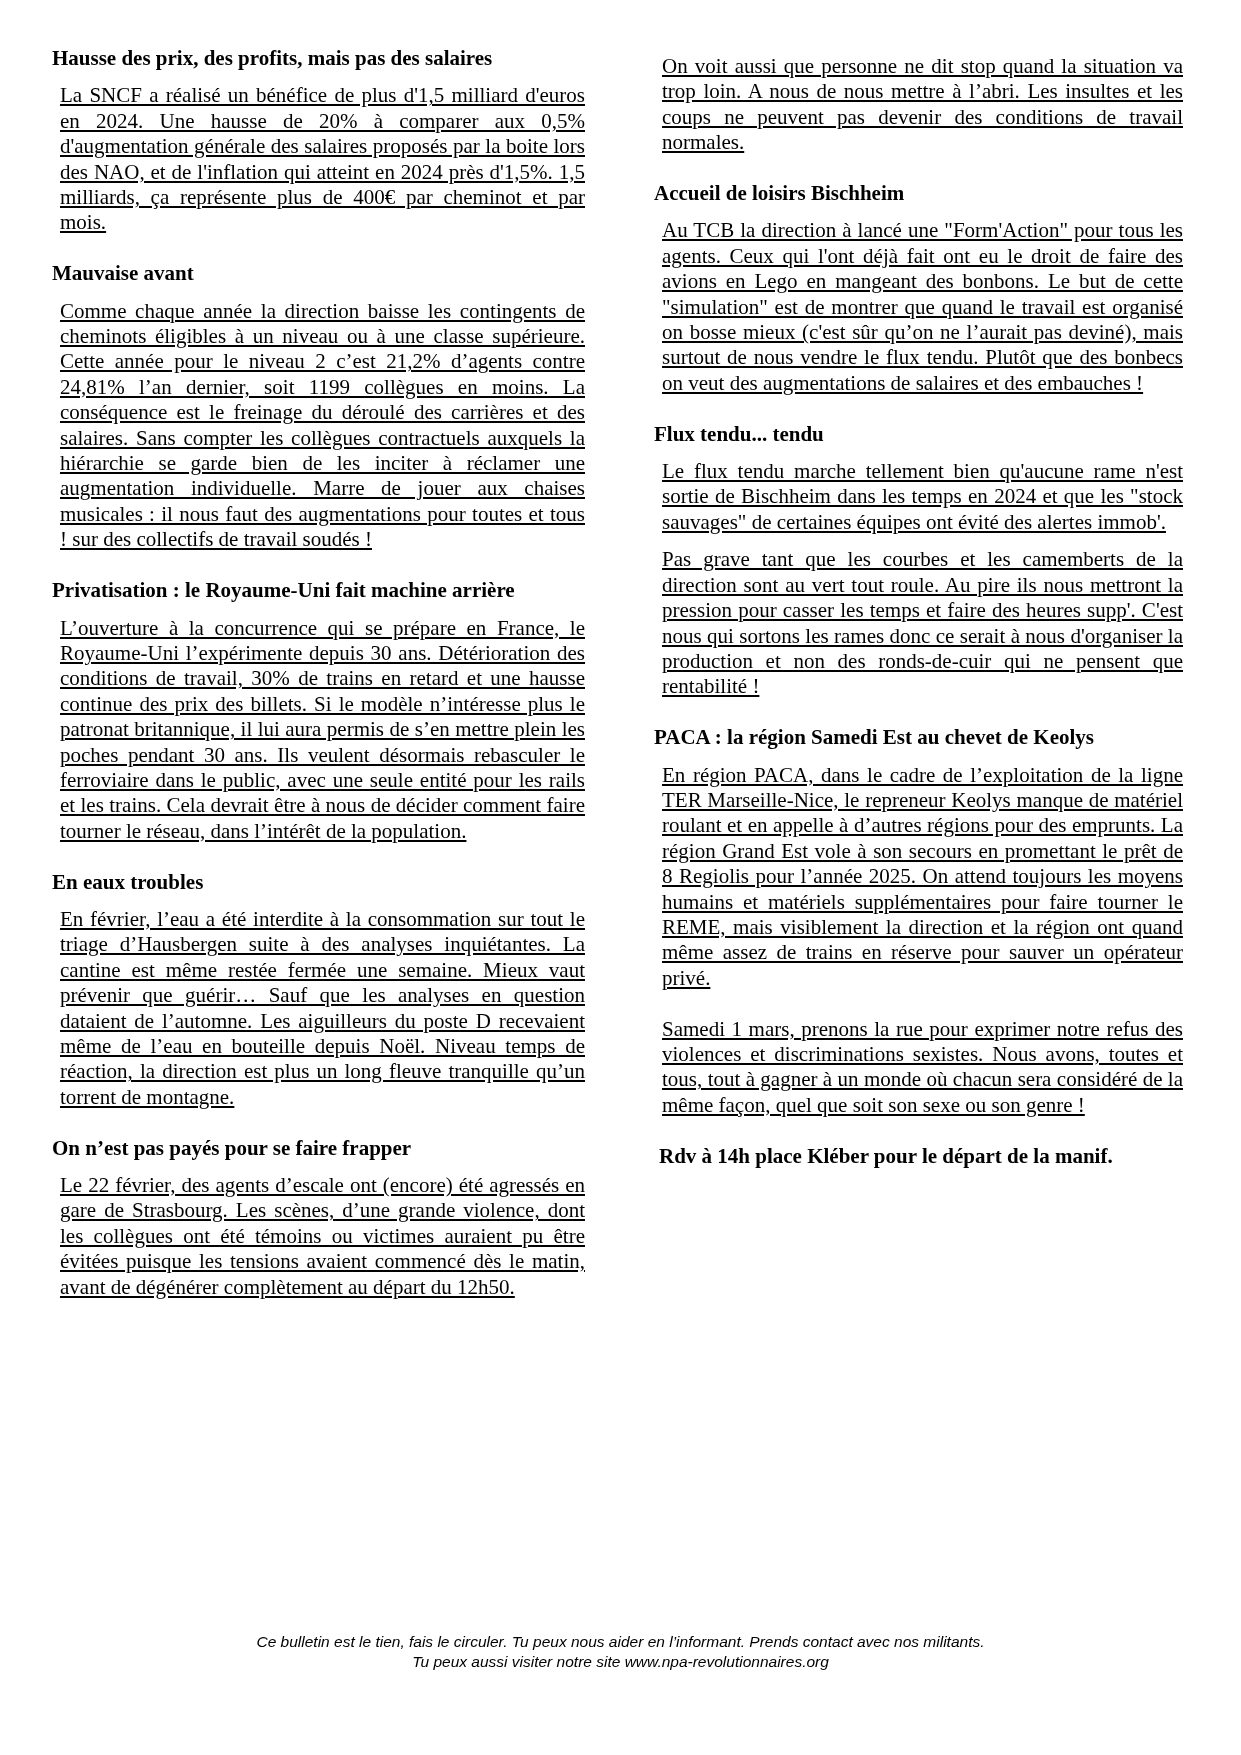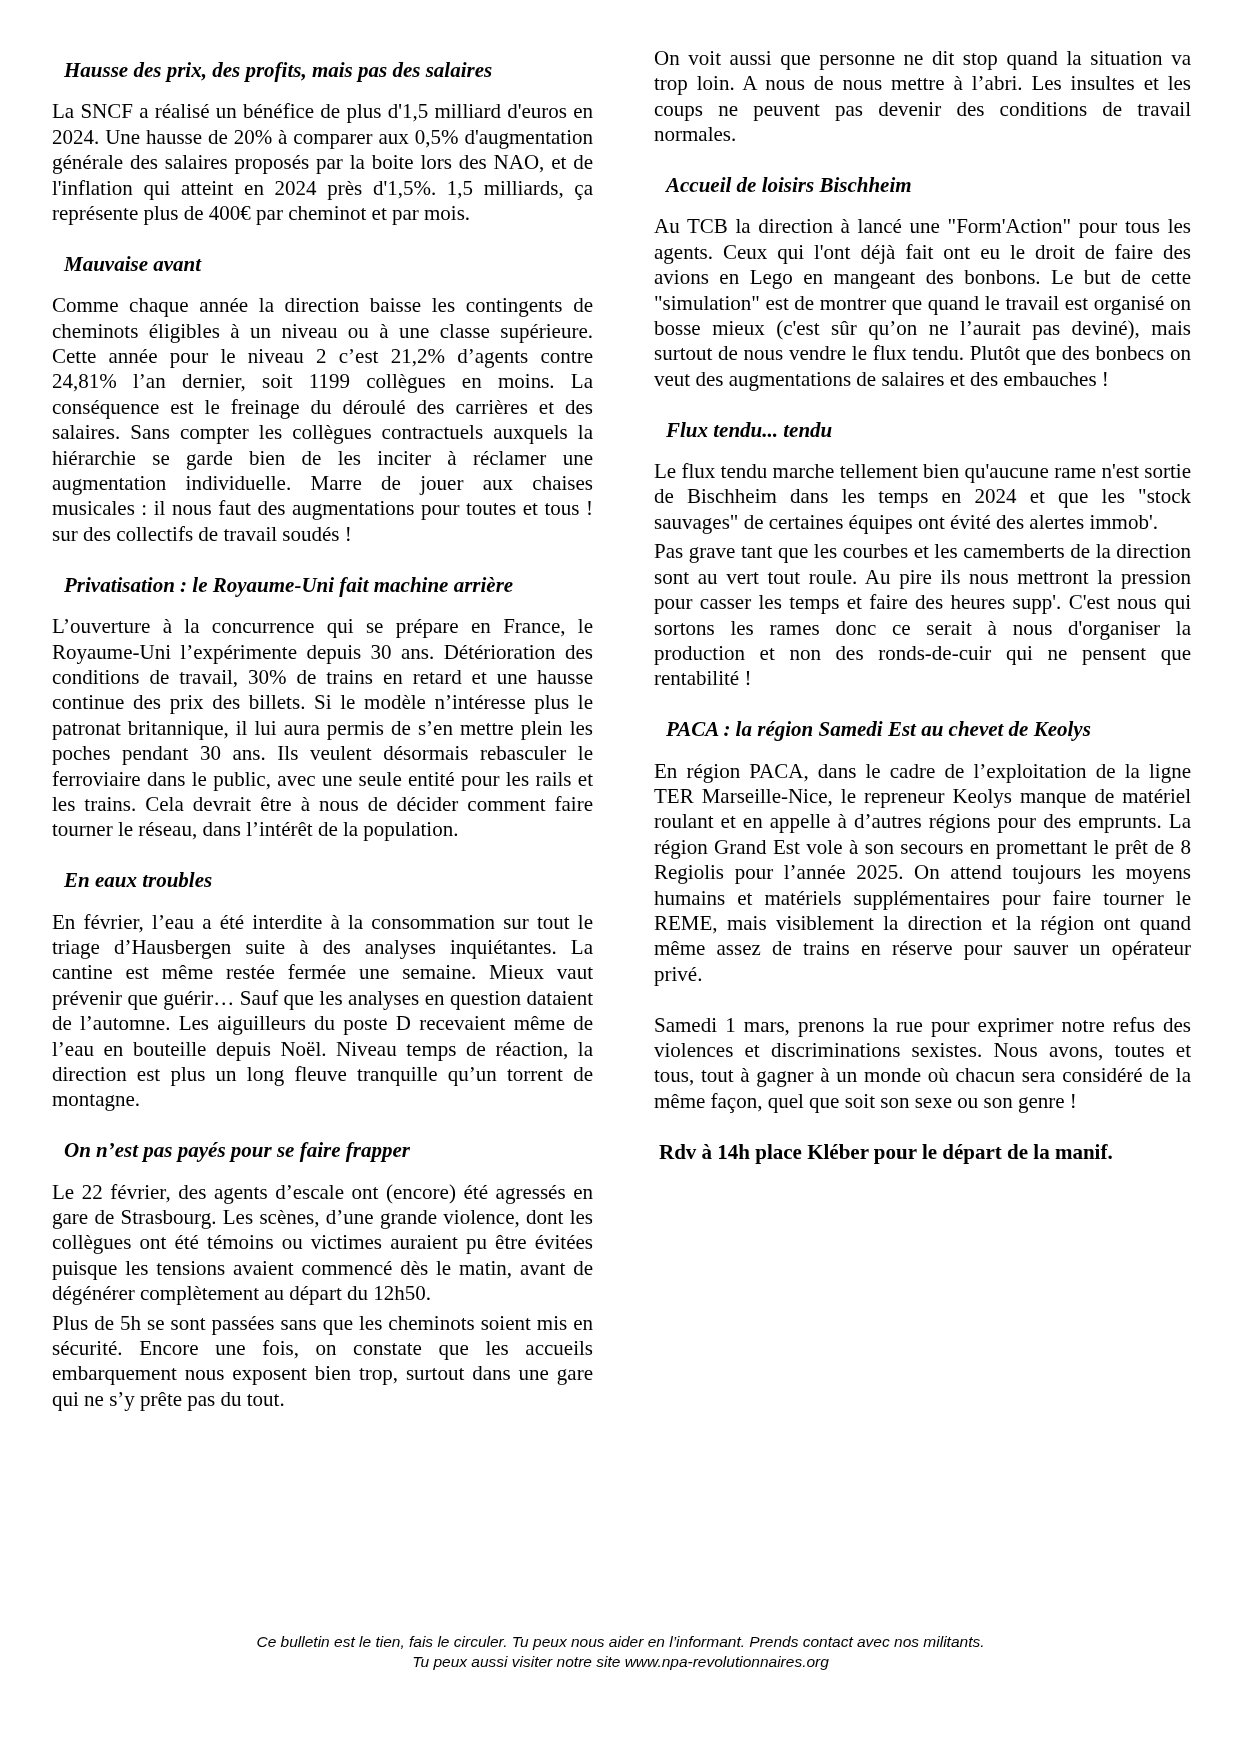--- a/index.html
+++ b/index.html
@@ -10,26 +10,26 @@
     top: 42px;
     font-family: "Liberation Serif", "DejaVu Serif", serif;
     font-size: 21px;
     line-height: 25.4px;
     text-align: justify;
   }
   .col-left { left: 48px; width: 549px; }
   .col-right { left: 650px; width: 545px; }
   .article { margin: 0 0 25.4px 0; }
   .article h2 {
-    margin: 16px; padding: 0;
+    margin: 4px; padding: 0;
     font-size: 21px; line-height: 25.4px;
-    font-weight: bold; font-style: italic;
+    font-weight: bold; 
     text-align: justify;
   }
-  .article p { margin: 4px; padding: 0; }
+  .article p { margin: 12px; padding: 0; text-decoration: underline; }
   .callout {
     margin: 9px; font-weight: bold; font-size: 21px; line-height: 25.4px;
   }
   .footer {
     position: absolute; left: 0; width: 1241px; top: 1632px;
     text-align: center;
     font-family: "Liberation Sans", "DejaVu Sans", sans-serif;
     font-style: italic; font-size: 15.5px; line-height: 20px;
   }
   .footer p { margin: 0; }
@@ -52,21 +52,20 @@
       <h2>Privatisation : le Royaume-Uni fait machine arrière</h2>
       <p>L’ouverture à la concurrence qui se prépare en France, le Royaume-Uni l’expérimente depuis 30 ans. Détérioration des conditions de travail, 30% de trains en retard et une hausse continue des prix des billets. Si le modèle n’intéresse plus le patronat britannique, il lui aura permis de s’en mettre plein les poches pendant 30 ans. Ils veulent désormais rebasculer le ferroviaire dans le public, avec une seule entité pour les rails et les trains. Cela devrait être à nous de décider comment faire tourner le réseau, dans l’intérêt de la population.</p>
     </div>
     <div class="article">
       <h2>En eaux troubles</h2>
       <p>En février, l’eau a été interdite à la consommation sur tout le triage d’Hausbergen suite à des analyses inquiétantes. La cantine est même restée fermée une semaine. Mieux vaut prévenir que guérir… Sauf que les analyses en question dataient de l’automne. Les aiguilleurs du poste D recevaient même de l’eau en bouteille depuis Noël. Niveau temps de réaction, la direction est plus un long fleuve tranquille qu’un torrent de montagne.</p>
     </div>
     <div class="article">
       <h2>On n’est pas payés pour se faire frapper</h2>
       <p>Le 22 février, des agents d’escale ont (encore) été agressés en gare de Strasbourg. Les scènes, d’une grande violence, dont les collègues ont été témoins ou victimes auraient pu être évitées puisque les tensions avaient commencé dès le matin, avant de dégénérer complètement au départ du 12h50.</p>
-      <p>Plus de 5h se sont passées sans que les cheminots soient mis en sécurité. Encore une fois, on constate que les accueils embarquement nous exposent bien trop, surtout dans une gare qui ne s’y prête pas du tout.</p>
     </div>
   </div>
 
   <div class="col col-right">
     <div class="article">
       <p>On voit aussi que personne ne dit stop quand la situation va trop loin. A nous de nous mettre à l’abri. Les insultes et les coups ne peuvent pas devenir des conditions de travail normales.</p>
     </div>
     <div class="article">
       <h2>Accueil de loisirs Bischheim</h2>
       <p>Au TCB la direction à lancé une "Form'Action" pour tous les agents. Ceux qui l'ont déjà fait ont eu le droit de faire des avions en Lego en mangeant des bonbons. Le but de cette "simulation" est de montrer que quand le travail est organisé on bosse mieux (c'est sûr qu’on ne l’aurait pas deviné), mais surtout de nous vendre le flux tendu. Plutôt que des bonbecs on veut des augmentations de salaires et des embauches !</p>

